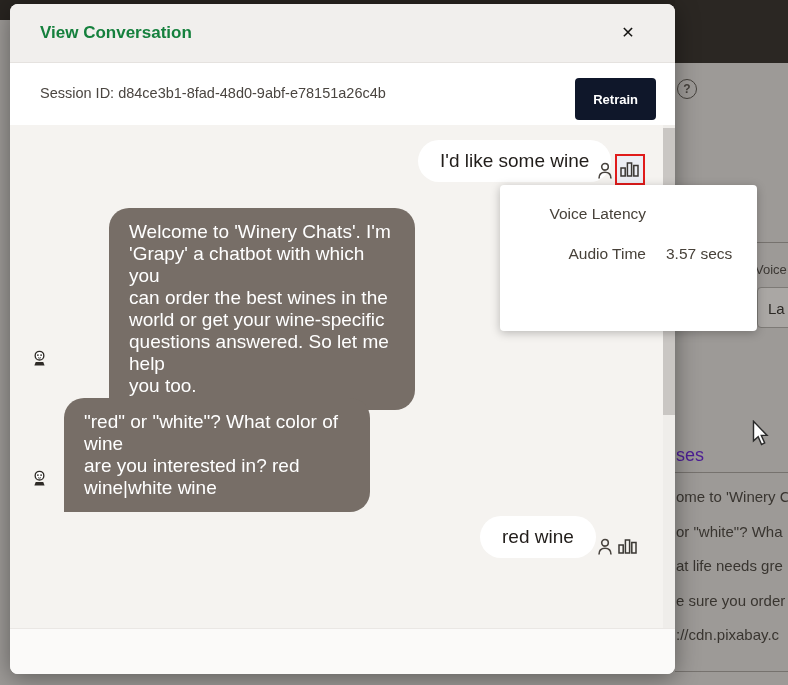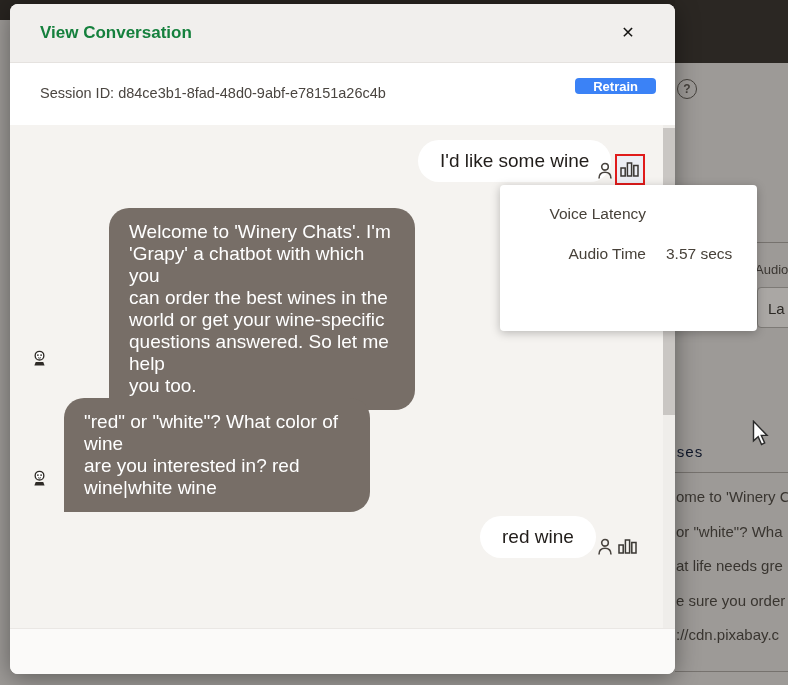--- a/index.html
+++ b/index.html
@@ -19,21 +19,21 @@
   .bg-divider{position:absolute;background:#76726e;height:1px;}
   .bg-div1{left:753px;top:242px;width:35px;}
   .bg-div2{left:675px;top:472px;width:113px;}
   .bg-div3{left:675px;top:671px;width:113px;}
   .bg-sort{position:absolute;left:755px;top:262px;font-size:13px;color:#3b3733;}
   .bg-dropdown{
     position:absolute;left:757px;top:287px;width:45px;height:41px;background:#aaa7a4;
     border:1px solid #7d7a76;border-radius:4px;color:#2c2925;font-size:15px;line-height:41px;
     padding-left:10px;box-sizing:border-box;
   }
-  .bg-responses{position:absolute;left:676px;top:445px;font-size:15px;color:#0f172a;font-family:Liberation Mono, monospace;}
+  .bg-responses{position:absolute;left:676px;top:445px;font-size:18px;color:#4c1d95;}
   .bg-row{position:absolute;left:676px;font-size:15px;color:#393530;white-space:nowrap;}
   
   .modal{
     position:absolute;left:10px;top:4px;width:665px;height:670px;background:#ffffff;
     border-radius:8px;box-shadow:0 4px 24px rgba(0,0,0,0.4);overflow:hidden;
   }
   .modal-header{
     position:relative;height:58px;background:#f1efed;border-bottom:1px solid #e5e2df;
   }
   .modal-title{
@@ -41,21 +41,21 @@
   }
   .modal-close{
     position:absolute;right:36px;top:18px;width:22px;height:22px;border:none;background:none;
     font-size:16px;color:#161513;cursor:pointer;padding:0;line-height:22px;text-align:center;
   }
   .session-row{
     position:relative;height:62px;background:#ffffff;border-bottom:1px solid #e9e6e3;
   }
   .session-label{position:absolute;left:30px;top:22px;font-size:14.5px;color:#4a4540;}
   .retrain-btn{
-    position:absolute;right:19px;top:15px;height:16px;padding:0 18px;background:#3b82f6;color:#ffffff;
+    position:absolute;right:19px;top:15px;height:42px;padding:0 18px;background:#0f172a;color:#ffffff;
     border:none;border-radius:4px;font-size:13px;font-weight:bold;cursor:pointer;
     font-family:"Liberation Sans", sans-serif;
   }
   
   .chat-area{
     position:absolute;left:0;top:121px;width:665px;height:504px;background:#f5f3f0;overflow:hidden;
   }
   .scroll-track{position:absolute;left:653px;top:0;width:12px;height:504px;background:#efedea;}
   .scroll-thumb{position:absolute;left:0;top:3px;width:12px;height:287px;background:#c9c6c3;}
   .bubble{
@@ -105,21 +105,21 @@
   
   .cursor{position:absolute;left:751px;top:420px;}
 </style>
 </head>
 <body>
 
 <div class="bg-topbar"></div>
 <div class="bg-topbar-right"></div>
 <div class="bg-help">?</div>
 <div class="bg-divider bg-div1"></div>
-<div class="bg-sort">Audio</div>
+<div class="bg-sort">Voice</div>
 <div class="bg-dropdown">La</div>
 <div class="bg-responses">ses</div>
 <div class="bg-divider bg-div2"></div>
 <div class="bg-row" style="top:488px;">ome to 'Winery C</div>
 <div class="bg-row" style="top:523px;">or "white"? Wha</div>
 <div class="bg-row" style="top:557px;">at life needs gre</div>
 <div class="bg-row" style="top:592px;">e sure you order</div>
 <div class="bg-row" style="top:626px;">://cdn.pixabay.c</div>
 <div class="bg-divider bg-div3"></div>
 

